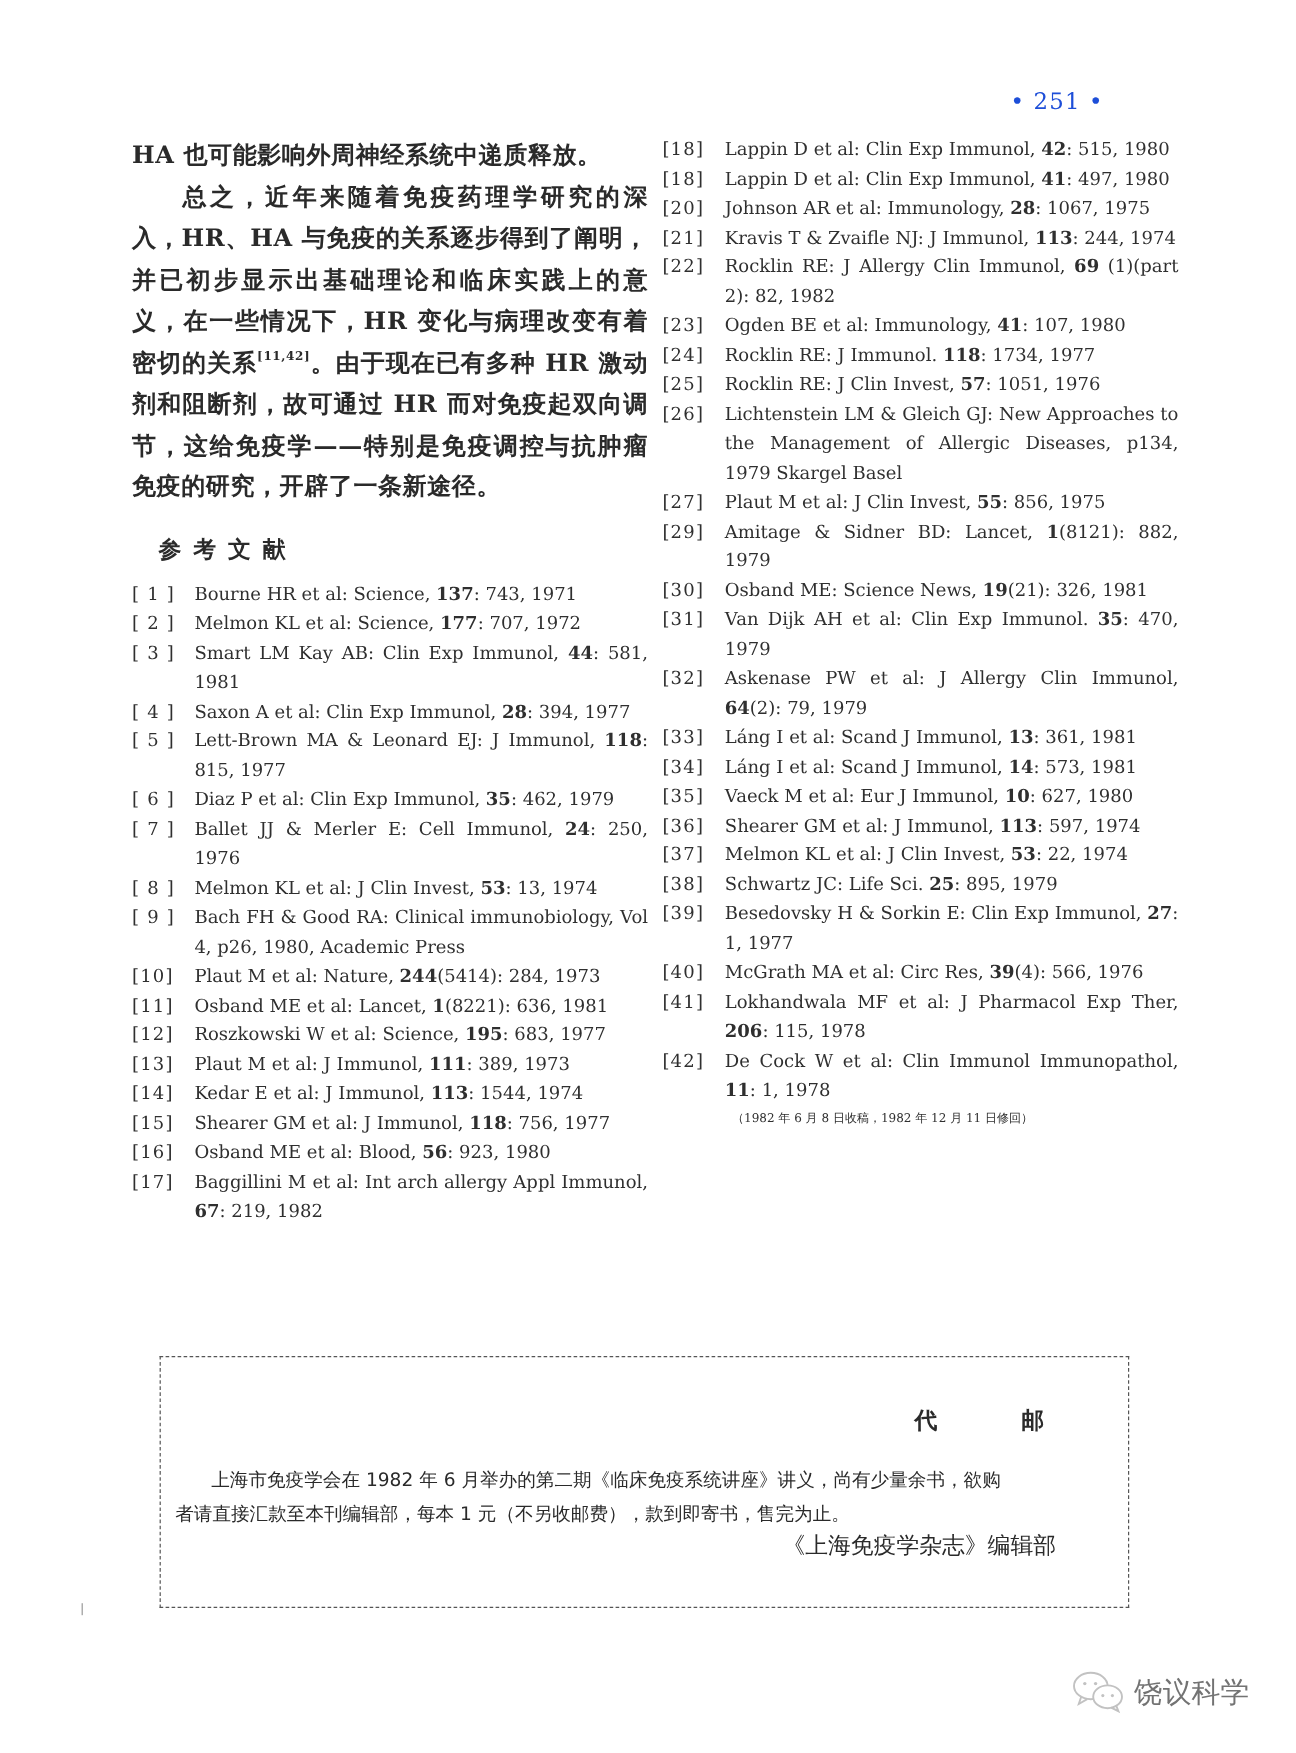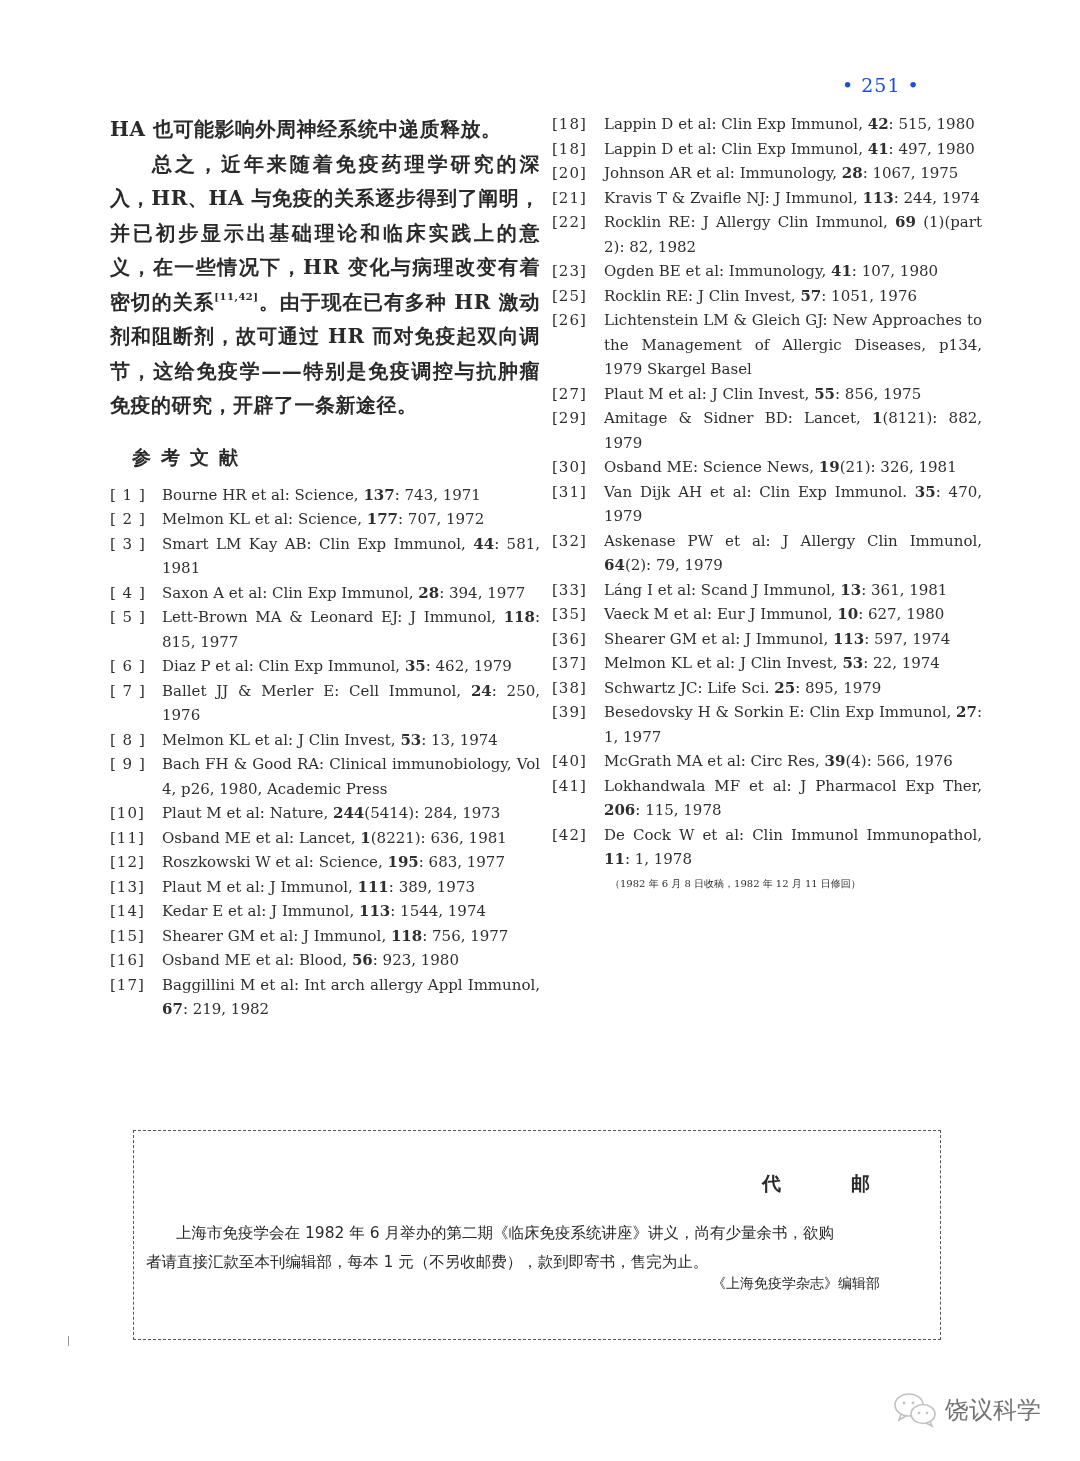--- a/index.html
+++ b/index.html
@@ -106,21 +106,21 @@
       line-height: 29px;
       font-family: "DejaVu Sans", "Liberation Sans", sans-serif;
       color: #2a2a2a;
     }
     .notice-body p { margin: 0; }
     .notice-body .indent { text-indent: 30px; }
     .notice-sign {
       position: absolute;
       top: 144px;
       right: 60px;
-      font-size: 14px;
+      font-size: 19px;
       font-family: "DejaVu Sans", "Liberation Sans", sans-serif;
       color: #2a2a2a;
     }
     .watermark {
       position: absolute;
       left: 893px;
       top: 1392px;
       display: flex;
       align-items: center;
       gap: 8px;
@@ -243,20 +243,24 @@
       </li>
     <li class="ref">
         <span class="num">[22]</span>
         <span class="txt"><span>Rocklin RE: J Allergy Clin Immunol, </span><b>69</b><span> (1)(part 2): 82, 1982</span></span>
       </li>
     <li class="ref">
         <span class="num">[23]</span>
         <span class="txt"><span>Ogden BE et al: Immunology, </span><b>41</b><span>: 107, 1980</span></span>
       </li>
     <li class="ref">
+        <span class="num">[24]</span>
+        <span class="txt"><span>Rocklin RE: J Immunol. </span><b>118</b><span>: 1734, 1977</span></span>
+      </li>
+    <li class="ref">
         <span class="num">[25]</span>
         <span class="txt"><span>Rocklin RE: J Clin Invest, </span><b>57</b><span>: 1051, 1976</span></span>
       </li>
     <li class="ref">
         <span class="num">[26]</span>
         <span class="txt"><span>Lichtenstein LM &amp; Gleich GJ: New Approaches to the Management of Allergic Diseases, p134, 1979 Skargel Basel</span><b></b><span></span></span>
       </li>
     <li class="ref">
         <span class="num">[27]</span>
         <span class="txt"><span>Plaut M et al: J Clin Invest, </span><b>55</b><span>: 856, 1975</span></span>
@@ -273,20 +277,24 @@
         <span class="num">[31]</span>
         <span class="txt"><span>Van Dijk AH et al: Clin Exp Immunol. </span><b>35</b><span>: 470, 1979</span></span>
       </li>
     <li class="ref">
         <span class="num">[32]</span>
         <span class="txt"><span>Askenase PW et al: J Allergy Clin Immunol, </span><b>64</b><span>(2): 79, 1979</span></span>
       </li>
     <li class="ref">
         <span class="num">[33]</span>
         <span class="txt"><span>Láng I et al: Scand J Immunol, </span><b>13</b><span>: 361, 1981</span></span>
+      </li>
+    <li class="ref">
+        <span class="num">[34]</span>
+        <span class="txt"><span>Láng I et al: Scand J Immunol, </span><b>14</b><span>: 573, 1981</span></span>
       </li>
     <li class="ref">
         <span class="num">[35]</span>
         <span class="txt"><span>Vaeck M et al: Eur J Immunol, </span><b>10</b><span>: 627, 1980</span></span>
       </li>
     <li class="ref">
         <span class="num">[36]</span>
         <span class="txt"><span>Shearer GM et al: J Immunol, </span><b>113</b><span>: 597, 1974</span></span>
       </li>
     <li class="ref">

